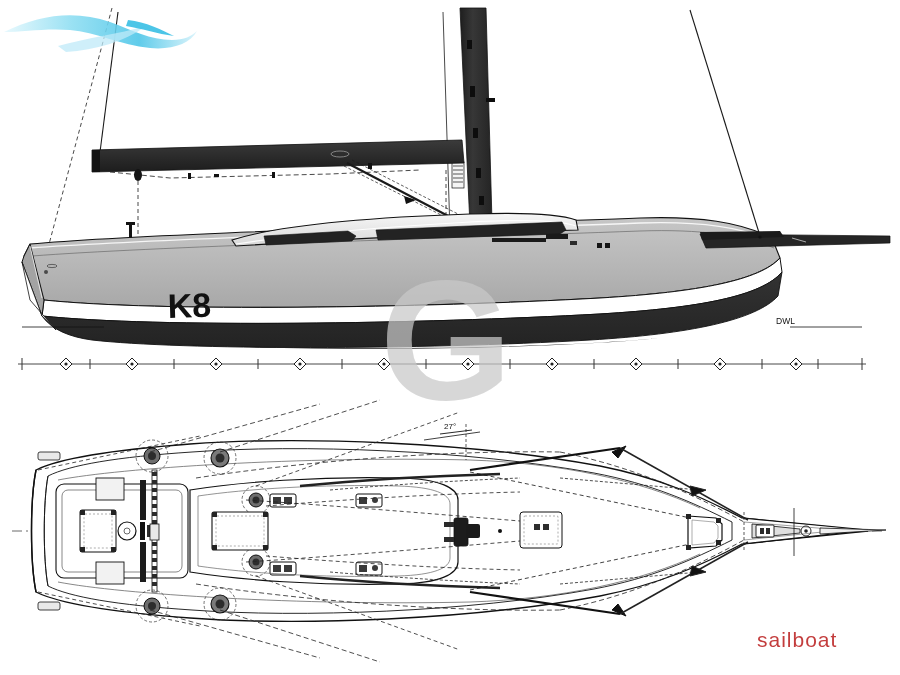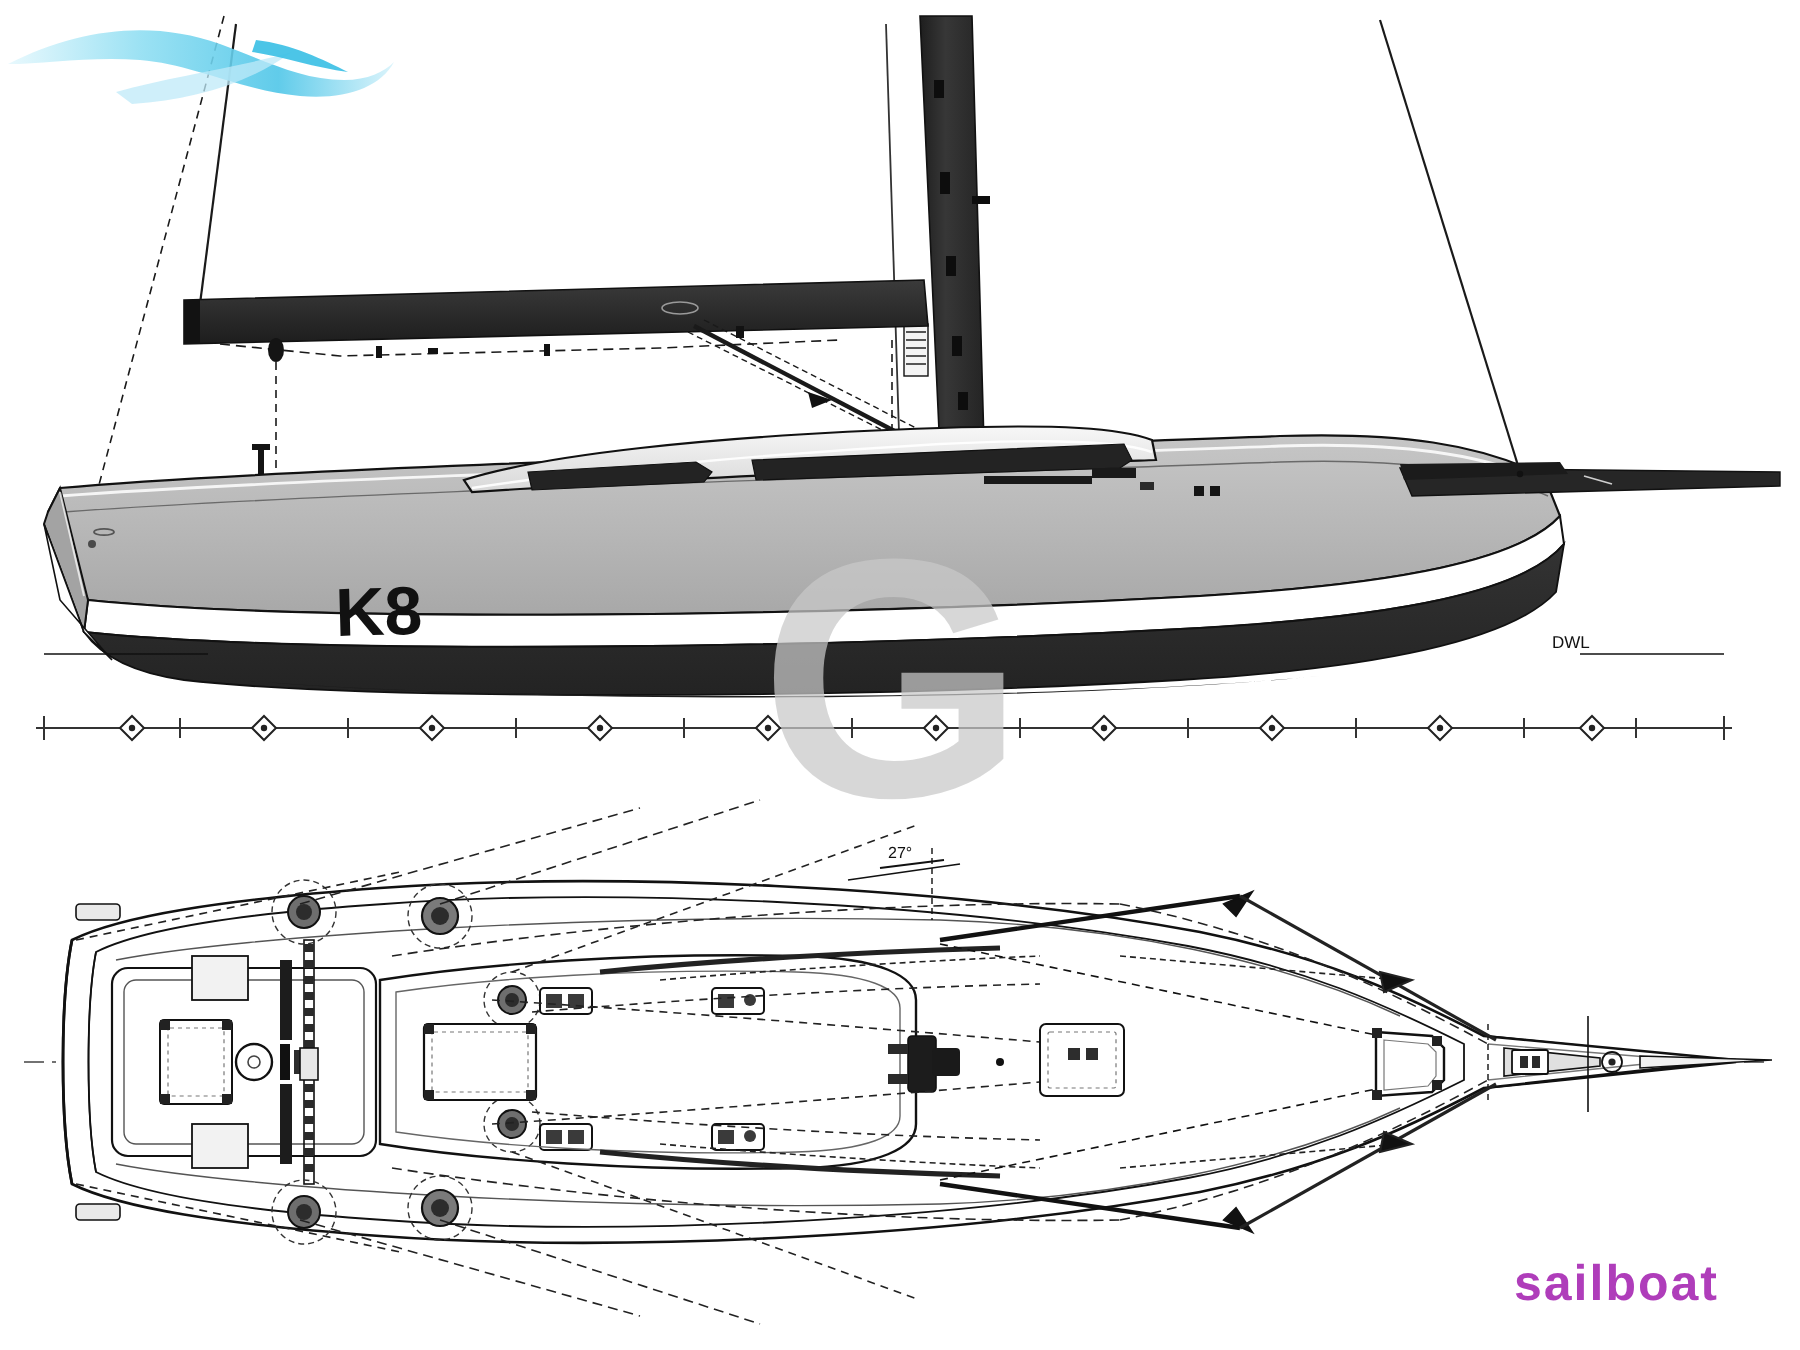--- a/index.html
+++ b/index.html
@@ -23,23 +23,23 @@
   .wm-wave{
     position:absolute;
     left:700px; top:608px;
     width:200px; height:62px;
     pointer-events:none;
   }
   .wm-wave-text{
     position:absolute;
     left:757px; top:628px;
     font-family:"Liberation Sans",sans-serif;
-    font-size:25px;
-    font-weight:700;
-    color:#a21caf;
+    font-size:21px;
+    font-weight:400;
+    color:#b91c1c;
     opacity:.85;
     letter-spacing:1px;
     user-select:none;
     pointer-events:none;
   }
   .lbl{font-family:"Liberation Sans",sans-serif;}
 </style>
 </head>
 <body>
 

